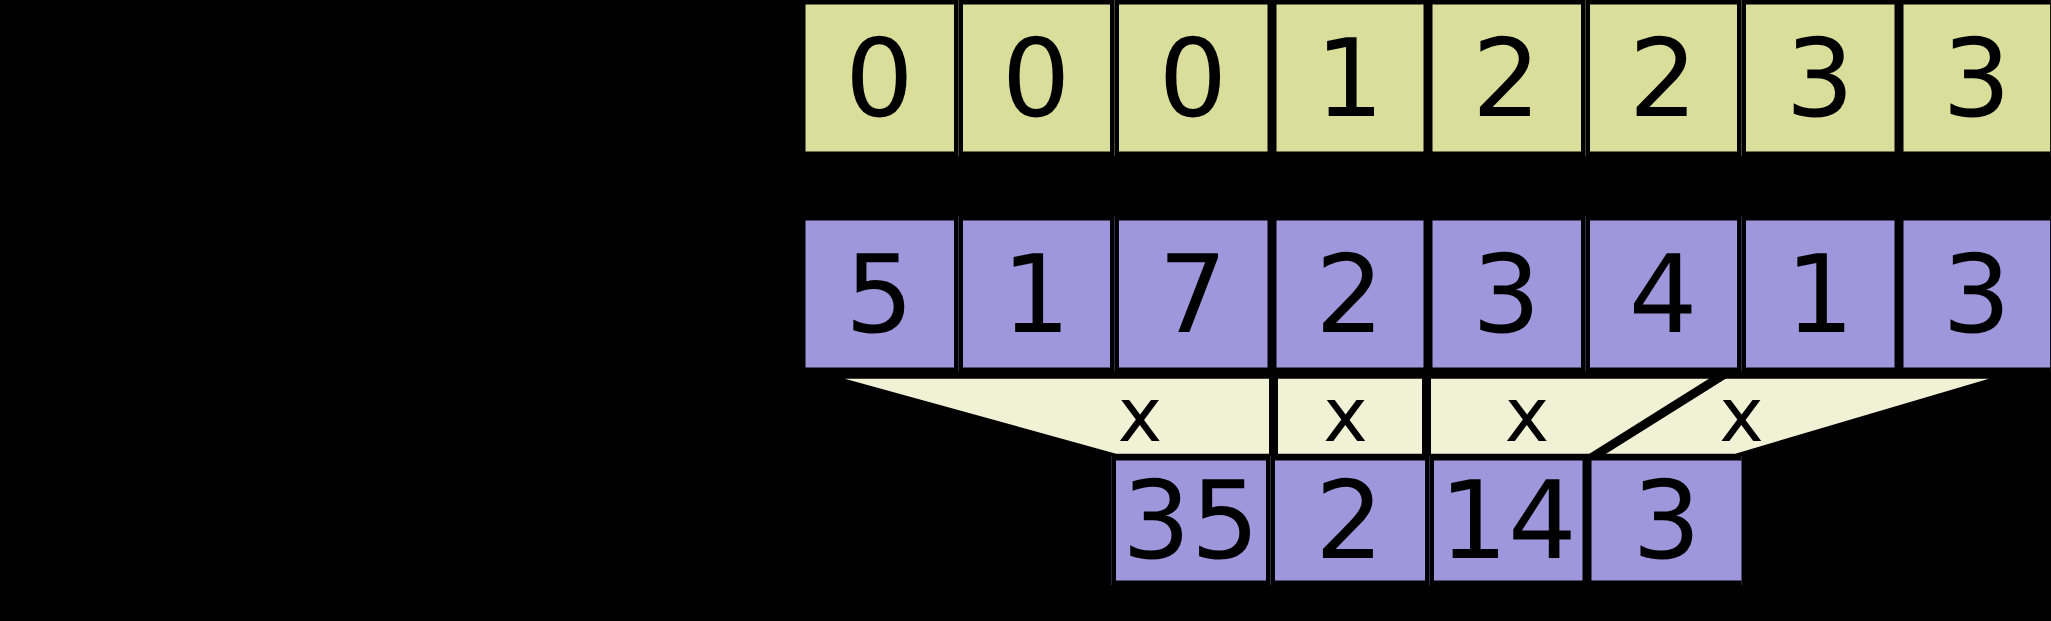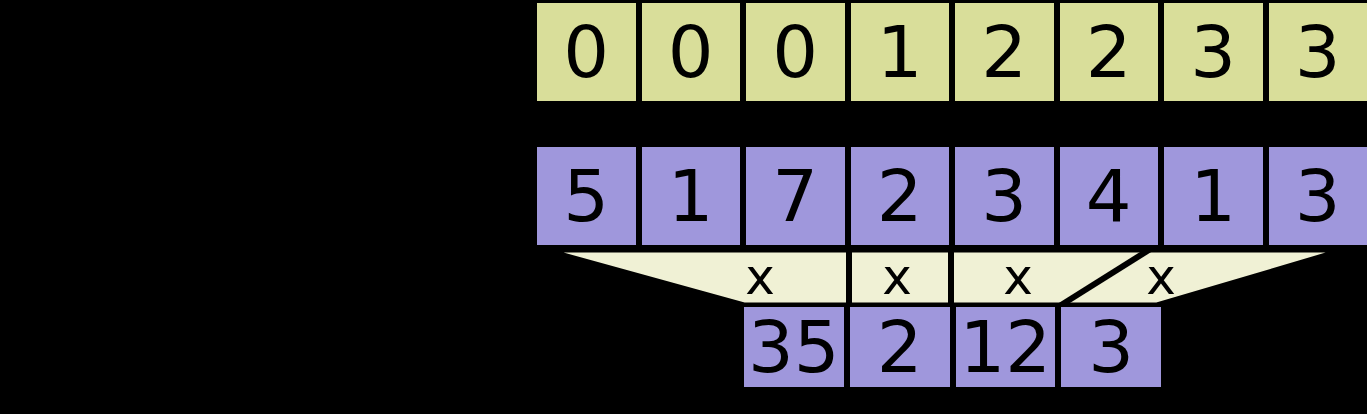--- a/index.html
+++ b/index.html
@@ -74,17 +74,17 @@
   </svg>
 
   <span class="op op-0">x</span>
   <span class="op op-1">x</span>
   <span class="op op-2">x</span>
   <span class="op op-3">x</span>
 
   <div class="row row-results">
     <div class="cell">35</div>
     <div class="cell">2</div>
-    <div class="cell">12</div>
+    <div class="cell">14</div>
     <div class="cell">3</div>
   </div>
 
 </div>
 
 </body></html>

